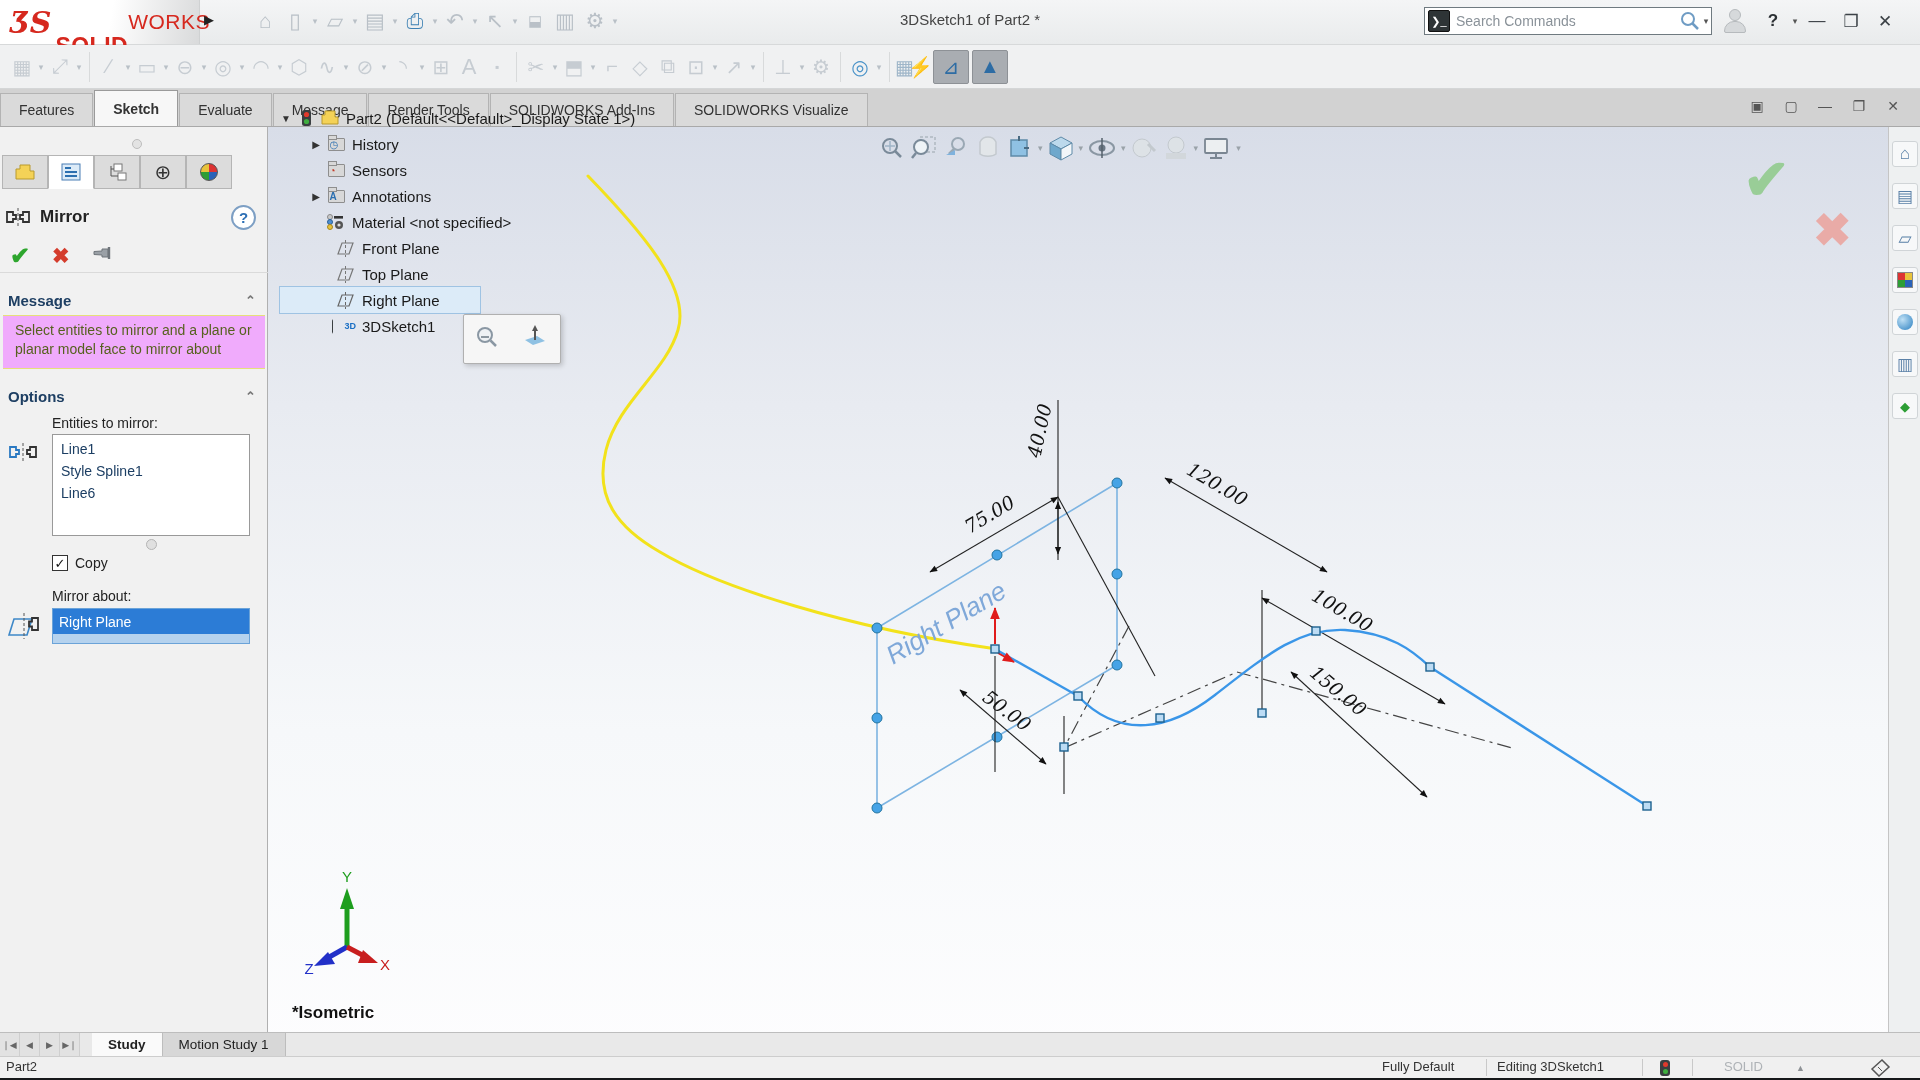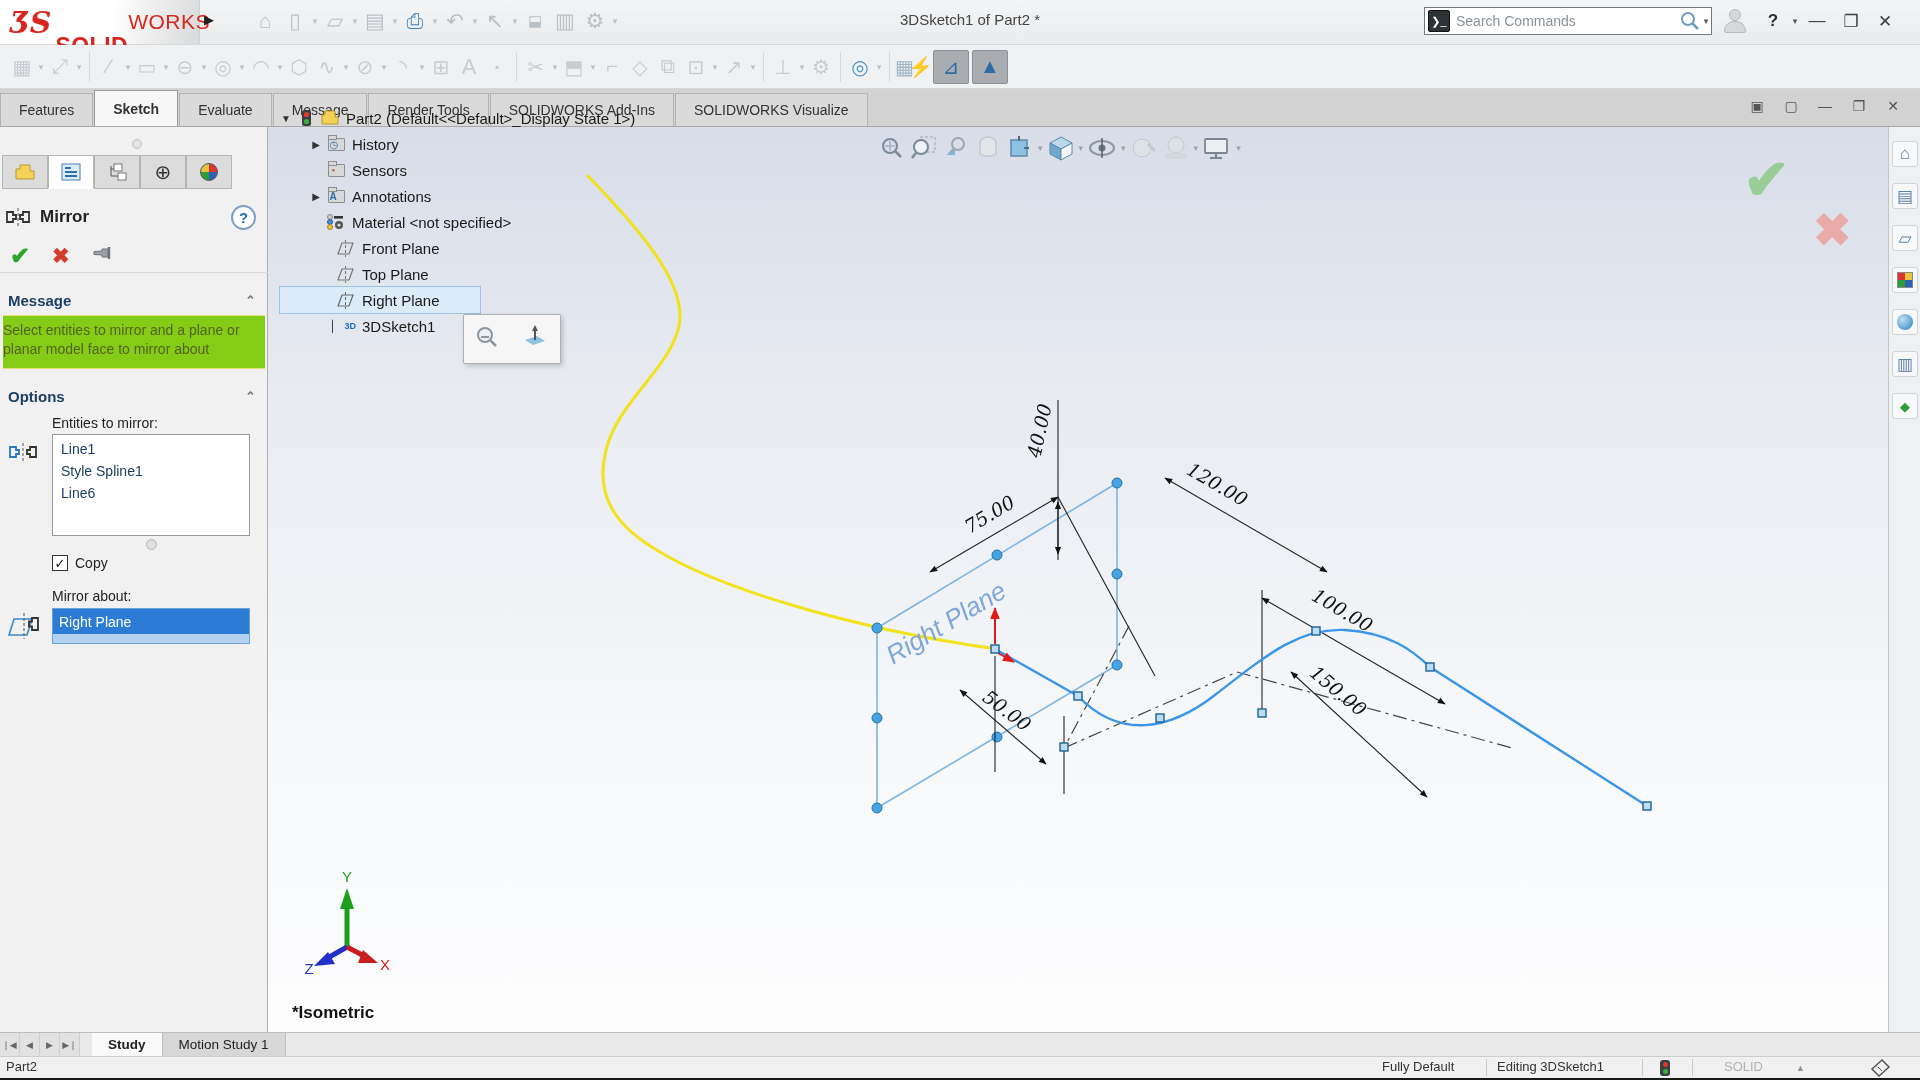--- a/index.html
+++ b/index.html
@@ -71,21 +71,21 @@
   .pmtab.active { background:#ffffff; border-bottom-color:#fff; }
   #pm-title-row { left:0; top:72px; width:268px; height:36px; display:flex; align-items:center; }
   #pm-title { font-size:17px; font-weight:bold; color:#222; margin-left:8px; }
   #pm-help { position:absolute; right:12px; width:25px; height:25px; border:2px solid #7d9fc4; border-radius:50%; color:#2c6fb5; font-size:15px; font-weight:bold; display:flex; align-items:center; justify-content:center; background:#fff; }
   #pm-actions { left:0; top:112px; width:268px; height:34px; display:flex; align-items:center; gap:22px; padding-left:10px; border-bottom:1px solid #dadada; }
   .pm-ok { color:#2ea62e; font-size:24px; font-weight:bold; }
   .pm-cancel { color:#d43c2c; font-size:21px; font-weight:bold; }
   .sect-head { position:absolute; left:0; width:268px; height:26px; display:flex; align-items:center; }
   .sect-head b { margin-left:8px; font-size:15px; color:#1e3f63; }
   .sect-head .chev { position:absolute; right:12px; color:#777; font-size:13px; font-weight:bold; }
-  #msg-box { left:3px; top:188px; width:262px; min-height:54px; background:#84cc16; border-top:1px solid #e6e07a; border-bottom:1px solid #e6e07a; padding:5px 0; font-size:14px; line-height:19px; color:#56611e; }
+  #msg-box { left:3px; top:188px; width:262px; min-height:54px; background:#f0abfc; border-top:1px solid #e6e07a; border-bottom:1px solid #e6e07a; padding:5px 12px; font-size:14px; line-height:19px; color:#56611e; }
   #ent-label { left:52px; top:288px; font-size:14px; color:#222; }
   #ent-list { left:52px; top:307px; width:198px; height:102px; background:#fff; border:1px solid #999; padding:3px 8px; }
   .ent-item { font-size:14px; color:#1c3e63; line-height:22px; }
   #list-grip { left:146px; top:412px; width:11px; height:11px; border-radius:50%; background:#e0e0e0; border:1px solid #b5b5b5; }
   #copy-row { left:52px; top:428px; display:flex; align-items:center; }
   #copy-box { width:16px; height:16px; background:#fff; border:1.5px solid #333; display:flex; align-items:center; justify-content:center; font-size:13px; color:#111; }
   #copy-label { margin-left:7px; font-size:14px; color:#222; }
   #about-label { left:52px; top:461px; font-size:14px; color:#222; }
   #about-field { left:52px; top:481px; width:198px; border:1px solid #6ba3d8; }
   #about-field .val { height:25px; background:#2c7cd6; color:#fff; font-size:14px; display:flex; align-items:center; padding-left:6px; }

